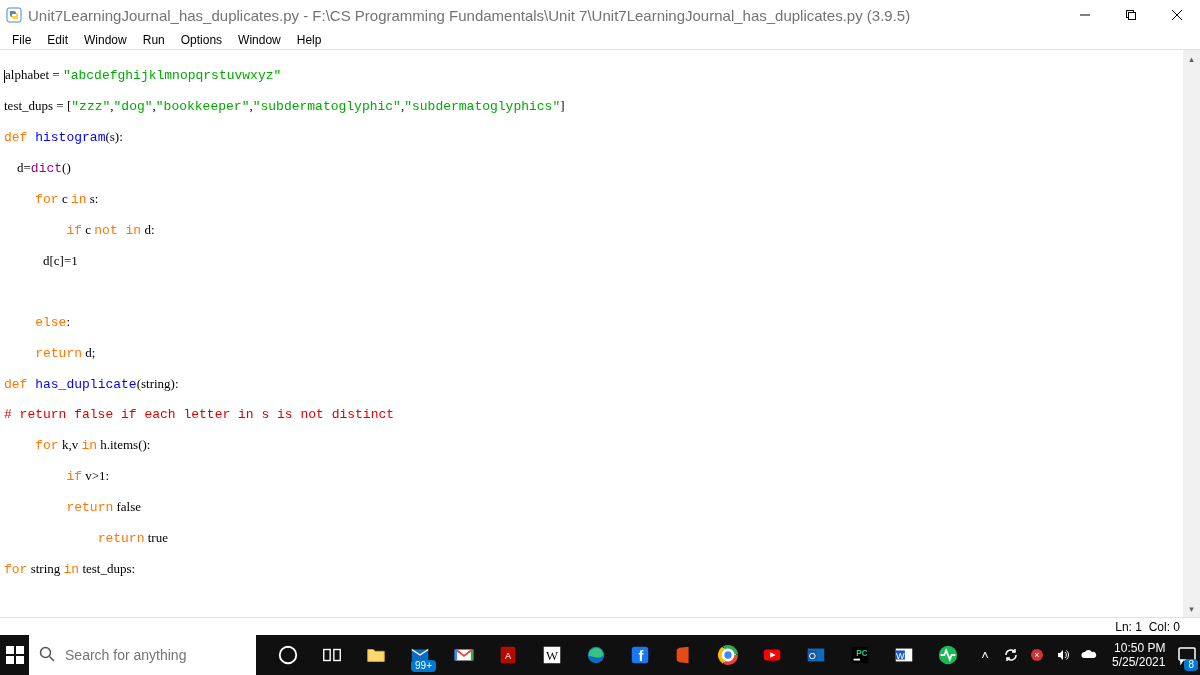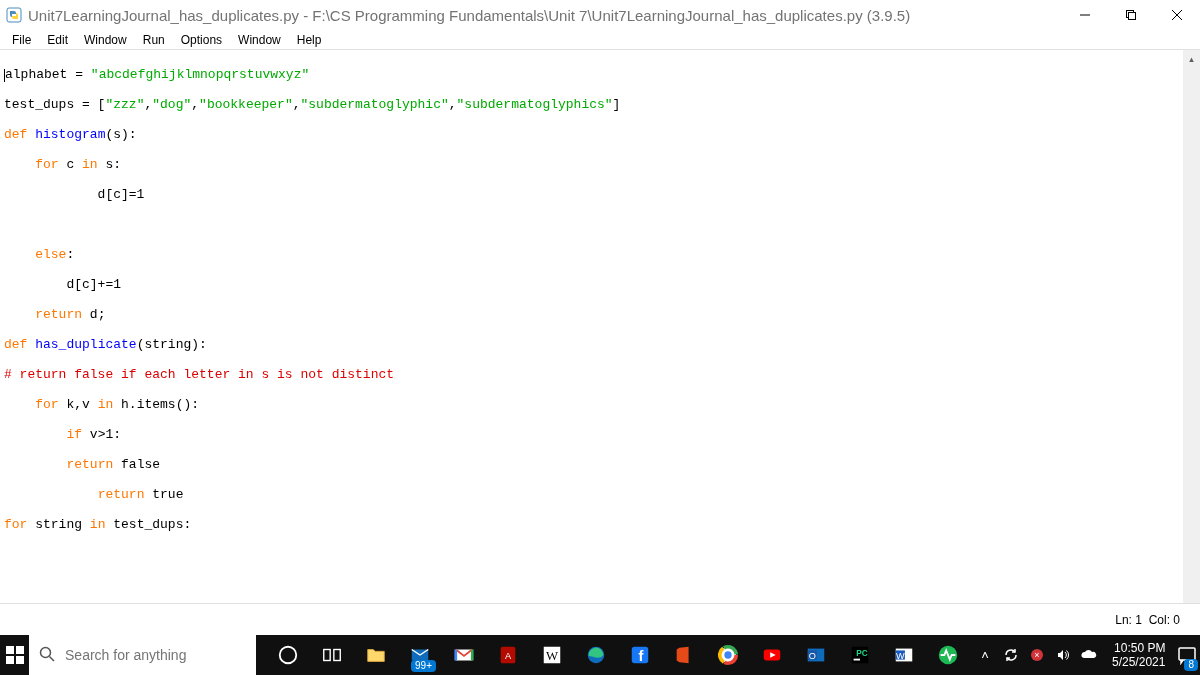--- a/index.html
+++ b/index.html
@@ -14,27 +14,27 @@
 .menubar { height: 20px; background: #fff; display: flex; align-items: center; padding: 0 4px; border-bottom: 1px solid #e0e0e0; }
 .menubar .menu-item { padding: 1px 8px; font-size: 12px; cursor: default; }
 
 .editor { position: absolute; top: 50px; left: 0; right: 0; bottom: 58px; background: #fff; font-family: "Courier New", monospace; font-size: 13px; line-height: 15px; padding: 2px 4px; white-space: pre; overflow: hidden; }
 .editor .line { min-height: 15px; }
 .kw { color: #ff7700; }
 .fn { color: #900090; }
 .str { color: #00aa00; }
 .cmt { color: #dd0000; }
 .def { color: #0000ff; }
-.plain { color: #000; }
+.plain { color: #000; font-family: Liberation Serif, serif; }
 
 .scrollbar-v { position: absolute; top: 50px; right: 0; bottom: 58px; width: 17px; background: #f0f0f0; }
 .scrollbar-v .sb-btn { width: 17px; height: 17px; background: #f0f0f0; display: flex; align-items: center; justify-content: center; color: #606060; font-size: 9px; }
 .scrollbar-v .sb-btn.bottom { position: absolute; bottom: 0; }
 
-.statusbar { position: absolute; bottom: 40px; left: 0; right: 0; height: 32px; background: #fff; border-top: 1px solid #e0e0e0; display: flex; justify-content: flex-end; align-items: center; padding: 0 20px 0 4px; font-size: 12px; color: #000; }
+.statusbar { position: absolute; bottom: 40px; left: 0; right: 0; height: 18px; background: #fff; border-top: 1px solid #e0e0e0; display: flex; justify-content: flex-end; align-items: center; padding: 0 20px 0 4px; font-size: 12px; color: #000; }
 
 .taskbar { position: absolute; bottom: 0; left: 0; right: 0; height: 40px; background: #101010; display: flex; align-items: center; color: #fff; margin-top: 23px; }
 .tb-start { width: 48px; height: 40px; display: flex; align-items: center; justify-content: center; }
 .tb-search { height: 40px; background: #fff; color: #555; display: flex; align-items: center; width: 300px; padding: 0 10px; gap: 10px; }
 .tb-search input { border: 0; outline: 0; background: transparent; font-size: 14px; color: #333; flex: 1; }
 .tb-icons { display: flex; align-items: center; gap: 0; margin-left: 10px; }
 .tb-icon { width: 44px; height: 40px; display: flex; align-items: center; justify-content: center; position: relative; }
 .tb-icon svg, .tb-icon .ico { width: 22px; height: 22px; }
 .tb-spacer { flex: 1; }
 .tb-tray { display: flex; align-items: center; gap: 8px; padding: 0 6px; }
@@ -83,25 +83,26 @@
   <div class="menu-item">Run</div>
   <div class="menu-item">Options</div>
   <div class="menu-item">Window</div>
   <div class="menu-item">Help</div>
 </div>
 
 <div class="editor">
 <div class="line"><span class="cursor-caret"></span><span class="plain">alphabet = </span><span class="str">"abcdefghijklmnopqrstuvwxyz"</span></div>
 <div class="line"><span class="plain">test_dups = [</span><span class="str">"zzz"</span><span class="plain">,</span><span class="str">"dog"</span><span class="plain">,</span><span class="str">"bookkeeper"</span><span class="plain">,</span><span class="str">"subdermatoglyphic"</span><span class="plain">,</span><span class="str">"subdermatoglyphics"</span><span class="plain">]</span></div>
 <div class="line"><span class="kw">def</span><span> </span><span class="def">histogram</span><span class="plain">(s):</span></div>
+<div class="line"><span class="plain">    d=</span><span class="fn">dict</span><span class="plain">()</span></div>
 <div class="line"><span>    </span><span class="kw">for</span><span class="plain"> c </span><span class="kw">in</span><span class="plain"> s:</span></div>
+<div class="line"><span>        </span><span class="kw">if</span><span class="plain"> c </span><span class="kw">not in</span><span class="plain"> d:</span></div>
 <div class="line"><span class="plain">            d[c]=1</span></div>
 <div class="line"><span></span></div>
 <div class="line"><span>    </span><span class="kw">else</span><span class="plain">:</span></div>
-<div class="line"><span class="plain">        d[c]+=1</span></div>
 <div class="line"><span>    </span><span class="kw">return</span><span class="plain"> d;</span></div>
 <div class="line"><span class="kw">def</span><span> </span><span class="def">has_duplicate</span><span class="plain">(string):</span></div>
 <div class="line"><span class="cmt"># return false if each letter in s is not distinct</span></div>
 <div class="line"><span>    </span><span class="kw">for</span><span class="plain"> k,v </span><span class="kw">in</span><span class="plain"> h.items():</span></div>
 <div class="line"><span>        </span><span class="kw">if</span><span class="plain"> v&gt;1:</span></div>
 <div class="line"><span>        </span><span class="kw">return</span><span class="plain"> false</span></div>
 <div class="line"><span>            </span><span class="kw">return</span><span class="plain"> true</span></div>
 <div class="line"><span class="kw">for</span><span class="plain"> string </span><span class="kw">in</span><span class="plain"> test_dups:</span></div>
 
 

